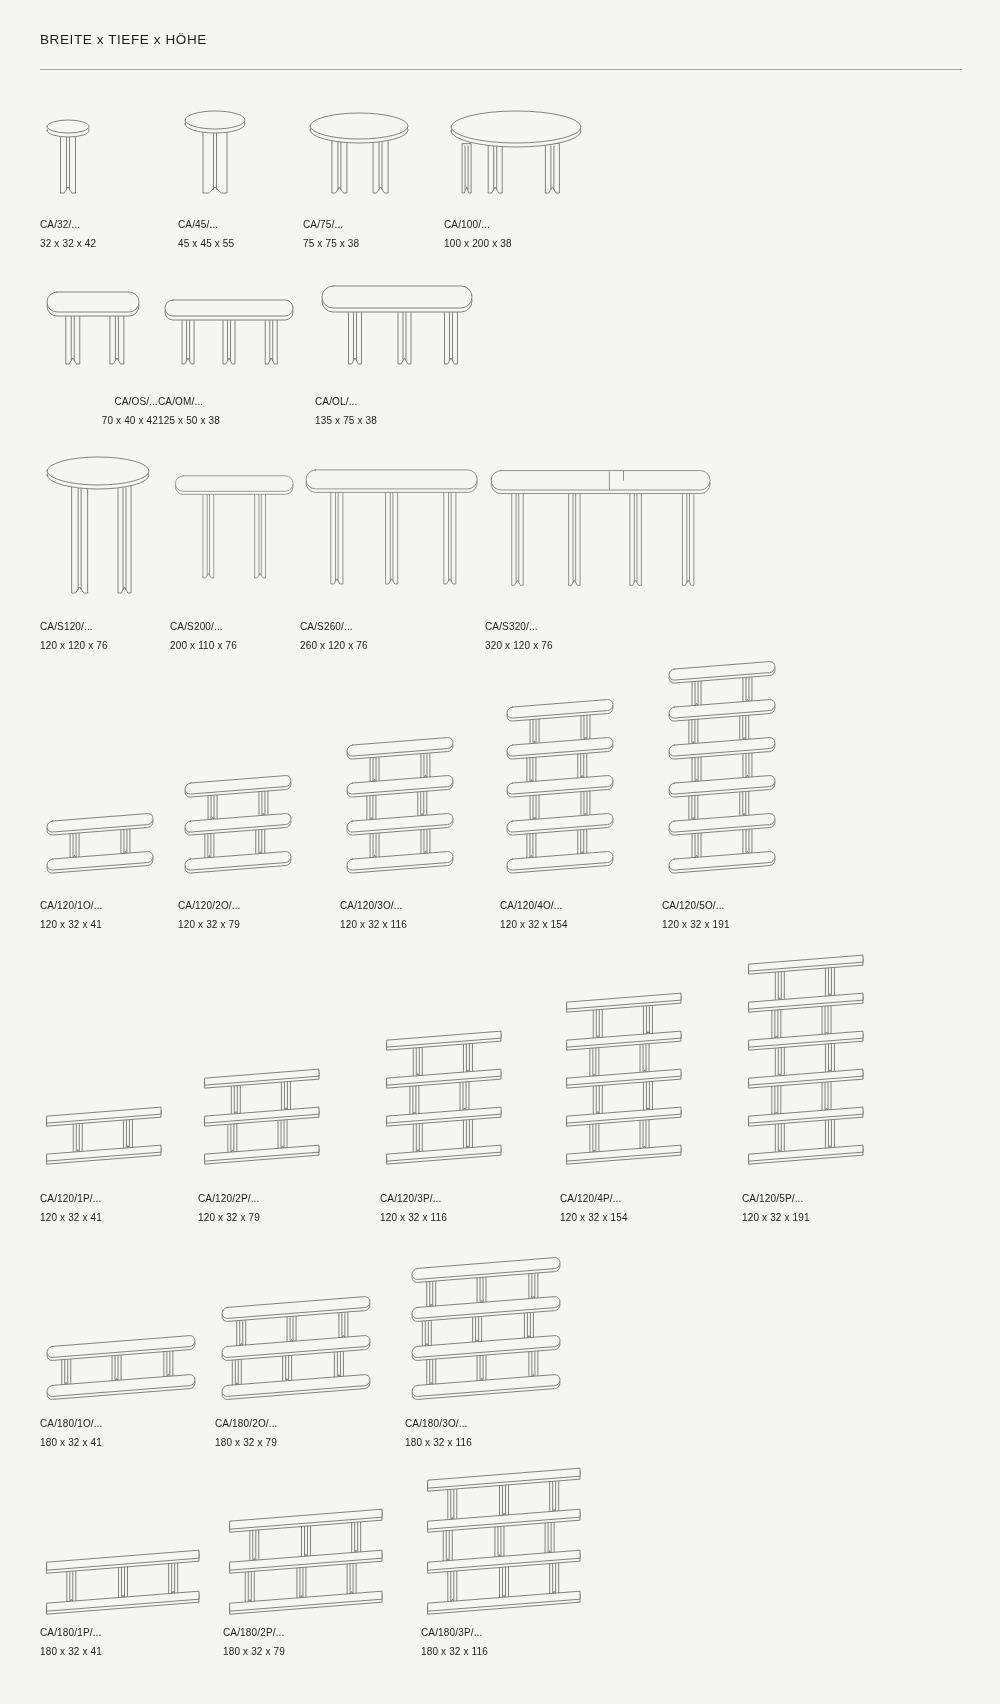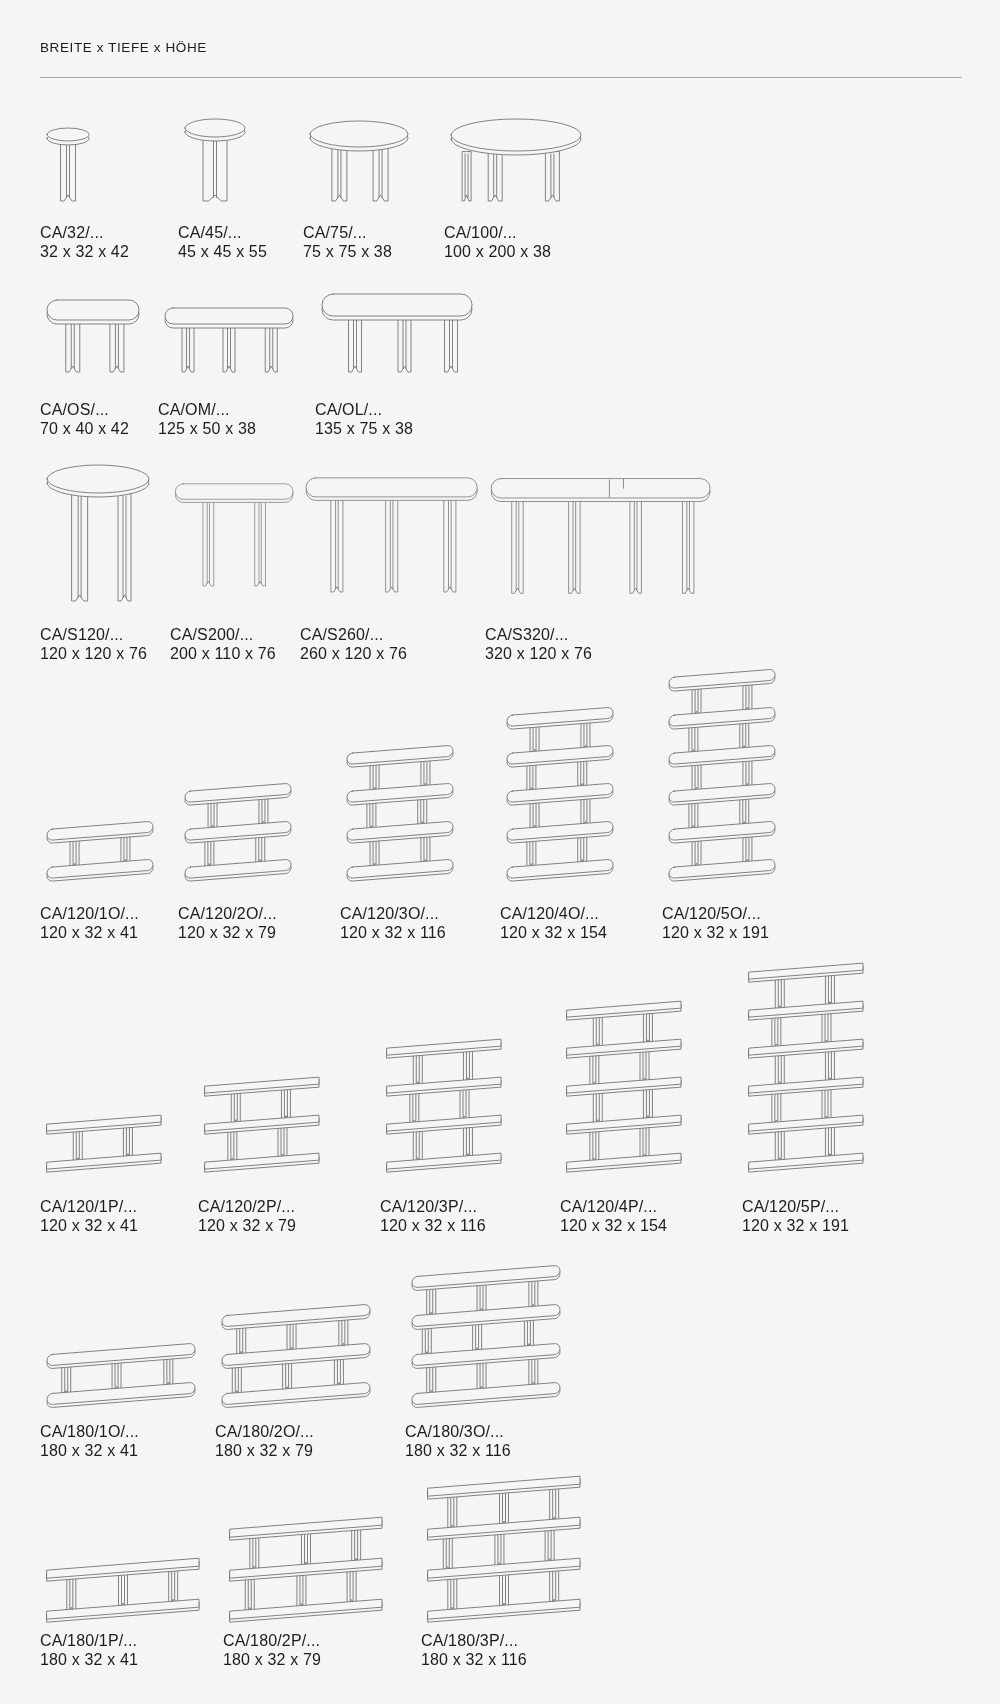--- a/index.html
+++ b/index.html
@@ -3,37 +3,37 @@
 <meta charset="utf-8">
 <style>
   html,body{margin:0;padding:0;}
   body{
     width:1000px;
     background:#f5f5f4;
     font-family:"Liberation Sans", sans-serif;
     color:#1d1d1b;
     -webkit-font-smoothing:antialiased;
   }
-  .page{width:1000px;min-height:1704px;box-sizing:border-box;padding:8px 38px 10px 40px;}
+  .page{width:1000px;min-height:1704px;box-sizing:border-box;padding:0 38px 10px 40px;}
   .hdr{padding-top:32px;}
   .hdr .t1{font-size:13.5px;letter-spacing:.6px;}
   .hdr .t2{font-size:13.5px;letter-spacing:.6px;margin-top:6px;}
   .rule{border:0;border-top:1px solid #a9a9a7;margin:22px 0 0 0;}
 
   .sec{display:flex;align-items:flex-start;}
   .item{flex:0 0 auto;}
   .figbox{display:flex;align-items:flex-end;overflow:visible;}
-  .code,.dims{font-size:16px;line-height:18.5px;letter-spacing:.15px;white-space:nowrap;}
+  .code,.dims{font-size:10px;line-height:18.5px;letter-spacing:.15px;white-space:nowrap;}
 
   .sec1{margin-top:24px;} .sec1 .figbox{height:100px;} .sec1 .code{margin-top:22px;}
   .sec1 .item:nth-of-type(1){width:118px;} .sec1 .item:nth-of-type(2){width:125px;margin-left:20px;}
   .sec1 .item:nth-of-type(3){width:141px;}
 
   .sec2{margin-top:24px;} .sec2 .figbox{height:88px;} .sec2 .code{margin-top:28px;}
-  .sec2 .item:nth-of-type(1){width:118px;} .sec2 .item:nth-of-type(2){width:157px;}
+  .sec2 .item:nth-of-type(1){width:118px;text-align:right;} .sec2 .item:nth-of-type(2){width:157px;}
 
   .sec3{margin-top:18px;} .sec3 .figbox{height:146px;} .sec3 .code{margin-top:24px;}
   .sec3 .item:nth-of-type(1){width:130px;} .sec3 .item:nth-of-type(2){width:130px;}
   .sec3 .item:nth-of-type(3){width:185px;} .sec3 .item:nth-of-type(4){width:233px;}
 
   .sec4{margin-top:0;} .sec4 .figbox{height:220px;} .sec4 .code{margin-top:22px;}
   .sec4 .item:nth-of-type(1){width:138px;} .sec4 .item:nth-of-type(2){width:162px;}
   .sec4 .item:nth-of-type(3){width:160px;} .sec4 .item:nth-of-type(4){width:162px;}
 
   .sec5{margin-top:14px;gap:20px;} .sec5 .figbox{height:218px;} .sec5 .code{margin-top:24px;}

